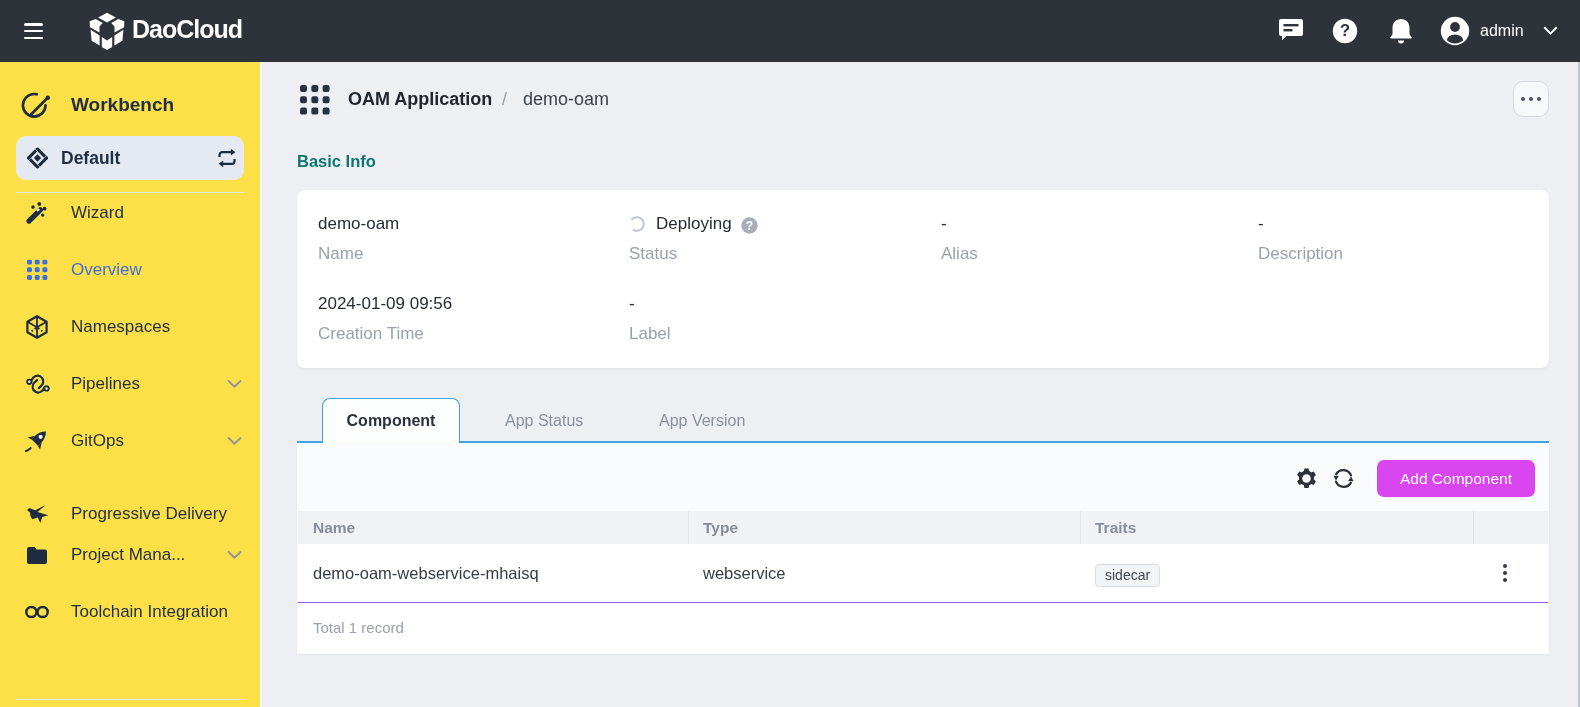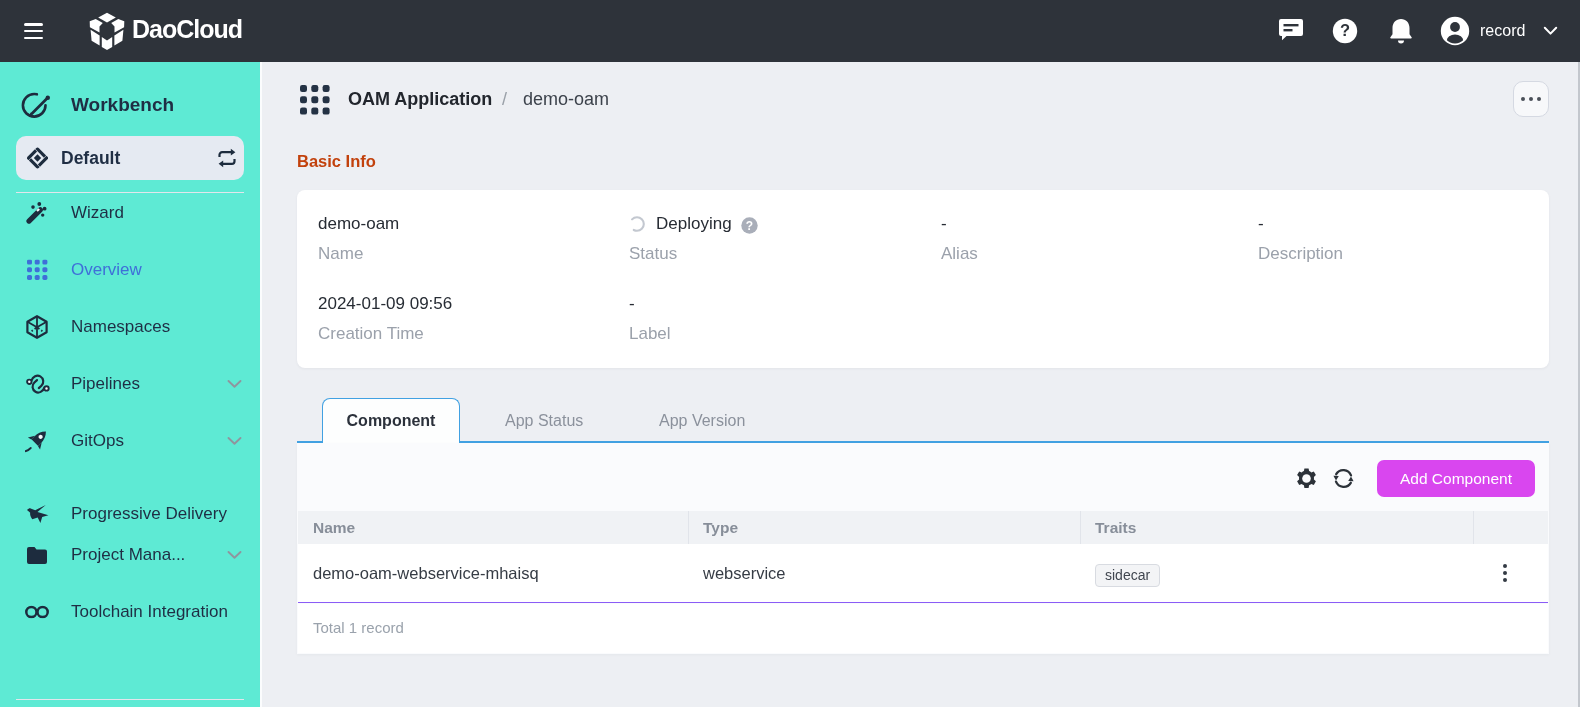--- a/index.html
+++ b/index.html
@@ -6,21 +6,21 @@
   html,body { width:1580px; height:707px; overflow:hidden; }
   body { font-family:"Liberation Sans", sans-serif; background:#edeff3; position:relative; }
   .abs { position:absolute; }
 
   
   #header { position:absolute; left:0; top:0; width:1580px; height:62px; background:#2e333a; z-index:20; }
   .hline { position:absolute; left:24px; width:19px; height:2.6px; border-radius:2px; background:#fff; }
   #logo-text { position:absolute; left:132px; top:15px; font-size:25px; font-weight:bold; color:#fff; letter-spacing:-1px; }
 
   
-  #sidebar { position:absolute; left:0; top:62px; width:260px; height:645px; background:#5eead4; z-index:10; }
+  #sidebar { position:absolute; left:0; top:62px; width:260px; height:645px; background:#fde047; z-index:10; }
   .nav-item { position:absolute; left:0; width:260px; height:40px; }
   .nav-icon { position:absolute; left:25px; top:50%; transform:translateY(-50%); }
   .nav-label { position:absolute; left:71px; top:50%; transform:translateY(-50%); font-size:17px; color:#1f2e44; white-space:nowrap; }
   .chev { position:absolute; right:18px; top:50%; transform:translateY(-50%); }
 
   
   #content { position:absolute; left:260px; top:62px; width:1320px; height:645px; }
   #card { position:absolute; left:37px; top:128px; width:1252px; height:178px; background:#fff; border-radius:8px; box-shadow:0 1px 3px rgba(31,45,61,0.05); }
   .val { font-size:17px; color:#272c34; }
   .lbl { font-size:17px; color:#9ba1ab; }
@@ -83,21 +83,21 @@
   </svg>
 
   <svg class="abs" style="left:1440px; top:16px;" width="30" height="30" viewBox="0 0 30 30">
     <circle cx="15" cy="15" r="14.2" fill="#fff"></circle>
     <circle cx="15" cy="11" r="4.9" fill="#2e333a"></circle>
     <clipPath id="avclip">
         <circle cx="15" cy="15" r="12.4"></circle>
       </clipPath>
     <ellipse cx="15" cy="24.6" rx="8.2" ry="6" fill="#2e333a" clip-path="url(#avclip)"></ellipse>
   </svg>
-  <div class="abs" style="left:1480px; top:22px; font-size:16px; color:#fff;">record</div>
+  <div class="abs" style="left:1480px; top:22px; font-size:16px; color:#fff;">admin</div>
   <svg class="abs" style="left:1543px; top:26px;" width="15" height="10" viewBox="0 0 15 10">
     <path d="M1.8 1.8 L7.5 7.6 L13.2 1.8" stroke="#fff" stroke-width="2" fill="none" stroke-linecap="round" stroke-linejoin="round"></path>
   </svg>
 </div>
 
 <div id="sidebar">
 
   <div class="nav-item" style="top:23px;">
     <svg class="nav-icon" style="left:21px;" width="31" height="31" viewBox="0 0 31 31">
       <circle cx="13.2" cy="15.8" r="11.3" pathLength="71" stroke="#1d2c3e" stroke-width="2.6" fill="none" stroke-linecap="round" stroke-dasharray="56 15"></circle>
@@ -254,21 +254,21 @@
   <div class="abs" style="left:88px; top:27px; font-size:18px; font-weight:bold; color:#22262d;">OAM Application</div>
   <div class="abs" style="left:242px; top:27px; font-size:18px; color:#9aa0a8;">/</div>
   <div class="abs" style="left:263px; top:27px; font-size:18px; color:#3c424b;">demo-oam</div>
 
   <div class="abs" style="left:1253px; top:19px; width:36px; height:36px; border:1px solid #d5d9e2; border-radius:10px; background:rgba(255,255,255,0.55);">
     <div style="position:absolute; left:7px; top:15px; width:4px; height:4px; border-radius:50%; background:#4a5058;"></div>
     <div style="position:absolute; left:15px; top:15px; width:4px; height:4px; border-radius:50%; background:#4a5058;"></div>
     <div style="position:absolute; left:23px; top:15px; width:4px; height:4px; border-radius:50%; background:#4a5058;"></div>
   </div>
 
-  <div class="abs" style="left:37px; top:90px; font-size:16.5px; font-weight:bold; color:#c2410c;">Basic Info</div>
+  <div class="abs" style="left:37px; top:90px; font-size:16.5px; font-weight:bold; color:#0f766e;">Basic Info</div>
 
   <div id="card">
     <div class="abs val" style="left:21px; top:24px;">demo-oam</div>
     <div class="abs lbl" style="left:21px; top:54px;">Name</div>
     <svg class="abs" style="left:332px; top:26px;" width="16" height="16" viewBox="0 0 16 16">
       <circle cx="8" cy="8" r="6.8" pathLength="100" stroke="#c3c8d0" stroke-width="2.1" fill="none" stroke-linecap="round" stroke-dasharray="33 29 38"></circle>
     </svg>
     <div class="abs val" style="left:359px; top:24px;">Deploying</div>
     <svg class="abs" style="left:444px; top:27px;" width="17" height="17" viewBox="0 0 17 17">
       <circle cx="8.5" cy="8.5" r="8.2" fill="#a9aeb9"></circle>

